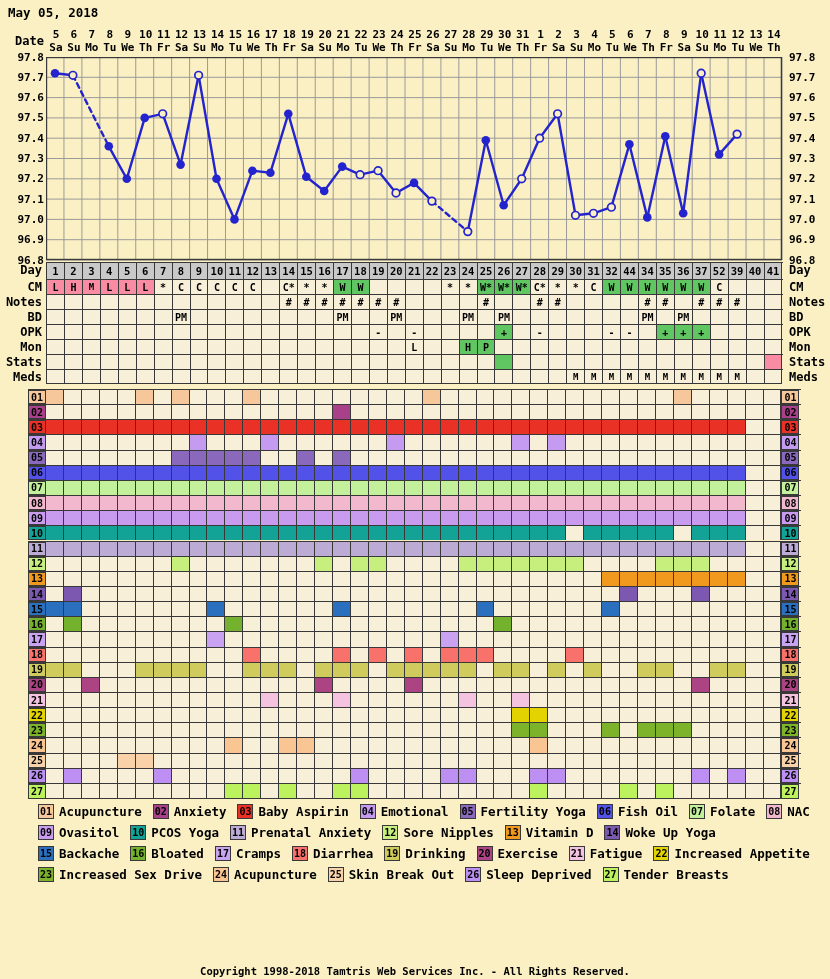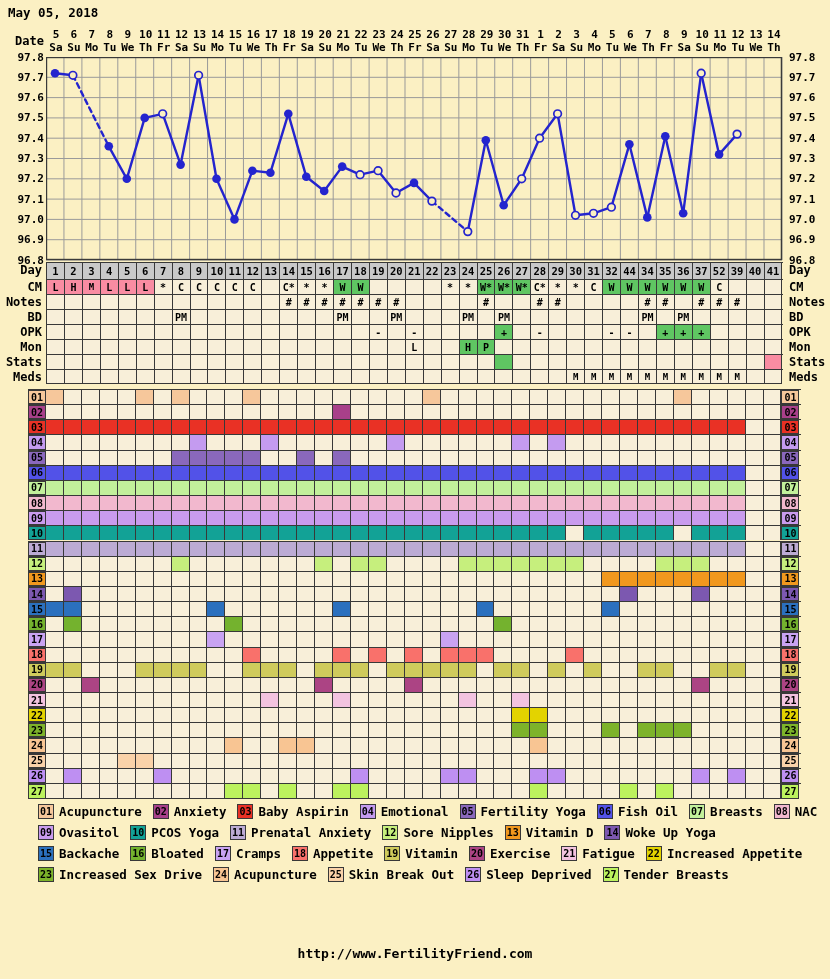--- a/index.html
+++ b/index.html
@@ -1876,21 +1876,21 @@
         <div class="legend-item">
           <span class="legend-chip" style="background: rgb(138, 104, 188);">05</span>
           <span>Fertility Yoga</span>
         </div>
         <div class="legend-item">
           <span class="legend-chip" style="background: rgb(82, 82, 232);">06</span>
           <span>Fish Oil</span>
         </div>
         <div class="legend-item">
           <span class="legend-chip" style="background: rgb(194, 240, 155);">07</span>
-          <span>Breasts</span>
+          <span>Folate</span>
         </div>
         <div class="legend-item">
           <span class="legend-chip" style="background: rgb(242, 184, 206);">08</span>
           <span>NAC</span>
         </div>
       </div>
       <div class="legend-line" style="top: 822px;">
         <div class="legend-item">
           <span class="legend-chip" style="background: rgb(201, 155, 238);">09</span>
           <span>Ovasitol</span>
@@ -1924,25 +1924,25 @@
         <div class="legend-item">
           <span class="legend-chip" style="background: rgb(116, 178, 46);">16</span>
           <span>Bloated</span>
         </div>
         <div class="legend-item">
           <span class="legend-chip" style="background: rgb(201, 163, 242);">17</span>
           <span>Cramps</span>
         </div>
         <div class="legend-item">
           <span class="legend-chip" style="background: rgb(249, 113, 107);">18</span>
-          <span>Appetite</span>
+          <span>Diarrhea</span>
         </div>
         <div class="legend-item">
           <span class="legend-chip" style="background: rgb(207, 203, 92);">19</span>
-          <span>Vitamin</span>
+          <span>Drinking</span>
         </div>
         <div class="legend-item">
           <span class="legend-chip" style="background: rgb(172, 68, 132);">20</span>
           <span>Exercise</span>
         </div>
         <div class="legend-item">
           <span class="legend-chip" style="background: rgb(243, 195, 224);">21</span>
           <span>Fatigue</span>
         </div>
         <div class="legend-item">
@@ -1967,14 +1967,14 @@
           <span class="legend-chip" style="background: rgb(190, 143, 242);">26</span>
           <span>Sleep Deprived</span>
         </div>
         <div class="legend-item">
           <span class="legend-chip" style="background: rgb(188, 242, 94);">27</span>
           <span>Tender Breasts</span>
         </div>
       </div>
     </div>
 
-  <a class="abs footer-url" href="#">http://www.FertilityFriend.com</a>
+  <div class="abs footer-copy">Copyright 1998-2018 Tamtris Web Services Inc. - All Rights Reserved.</div>
 </div>
 
 </body></html>

